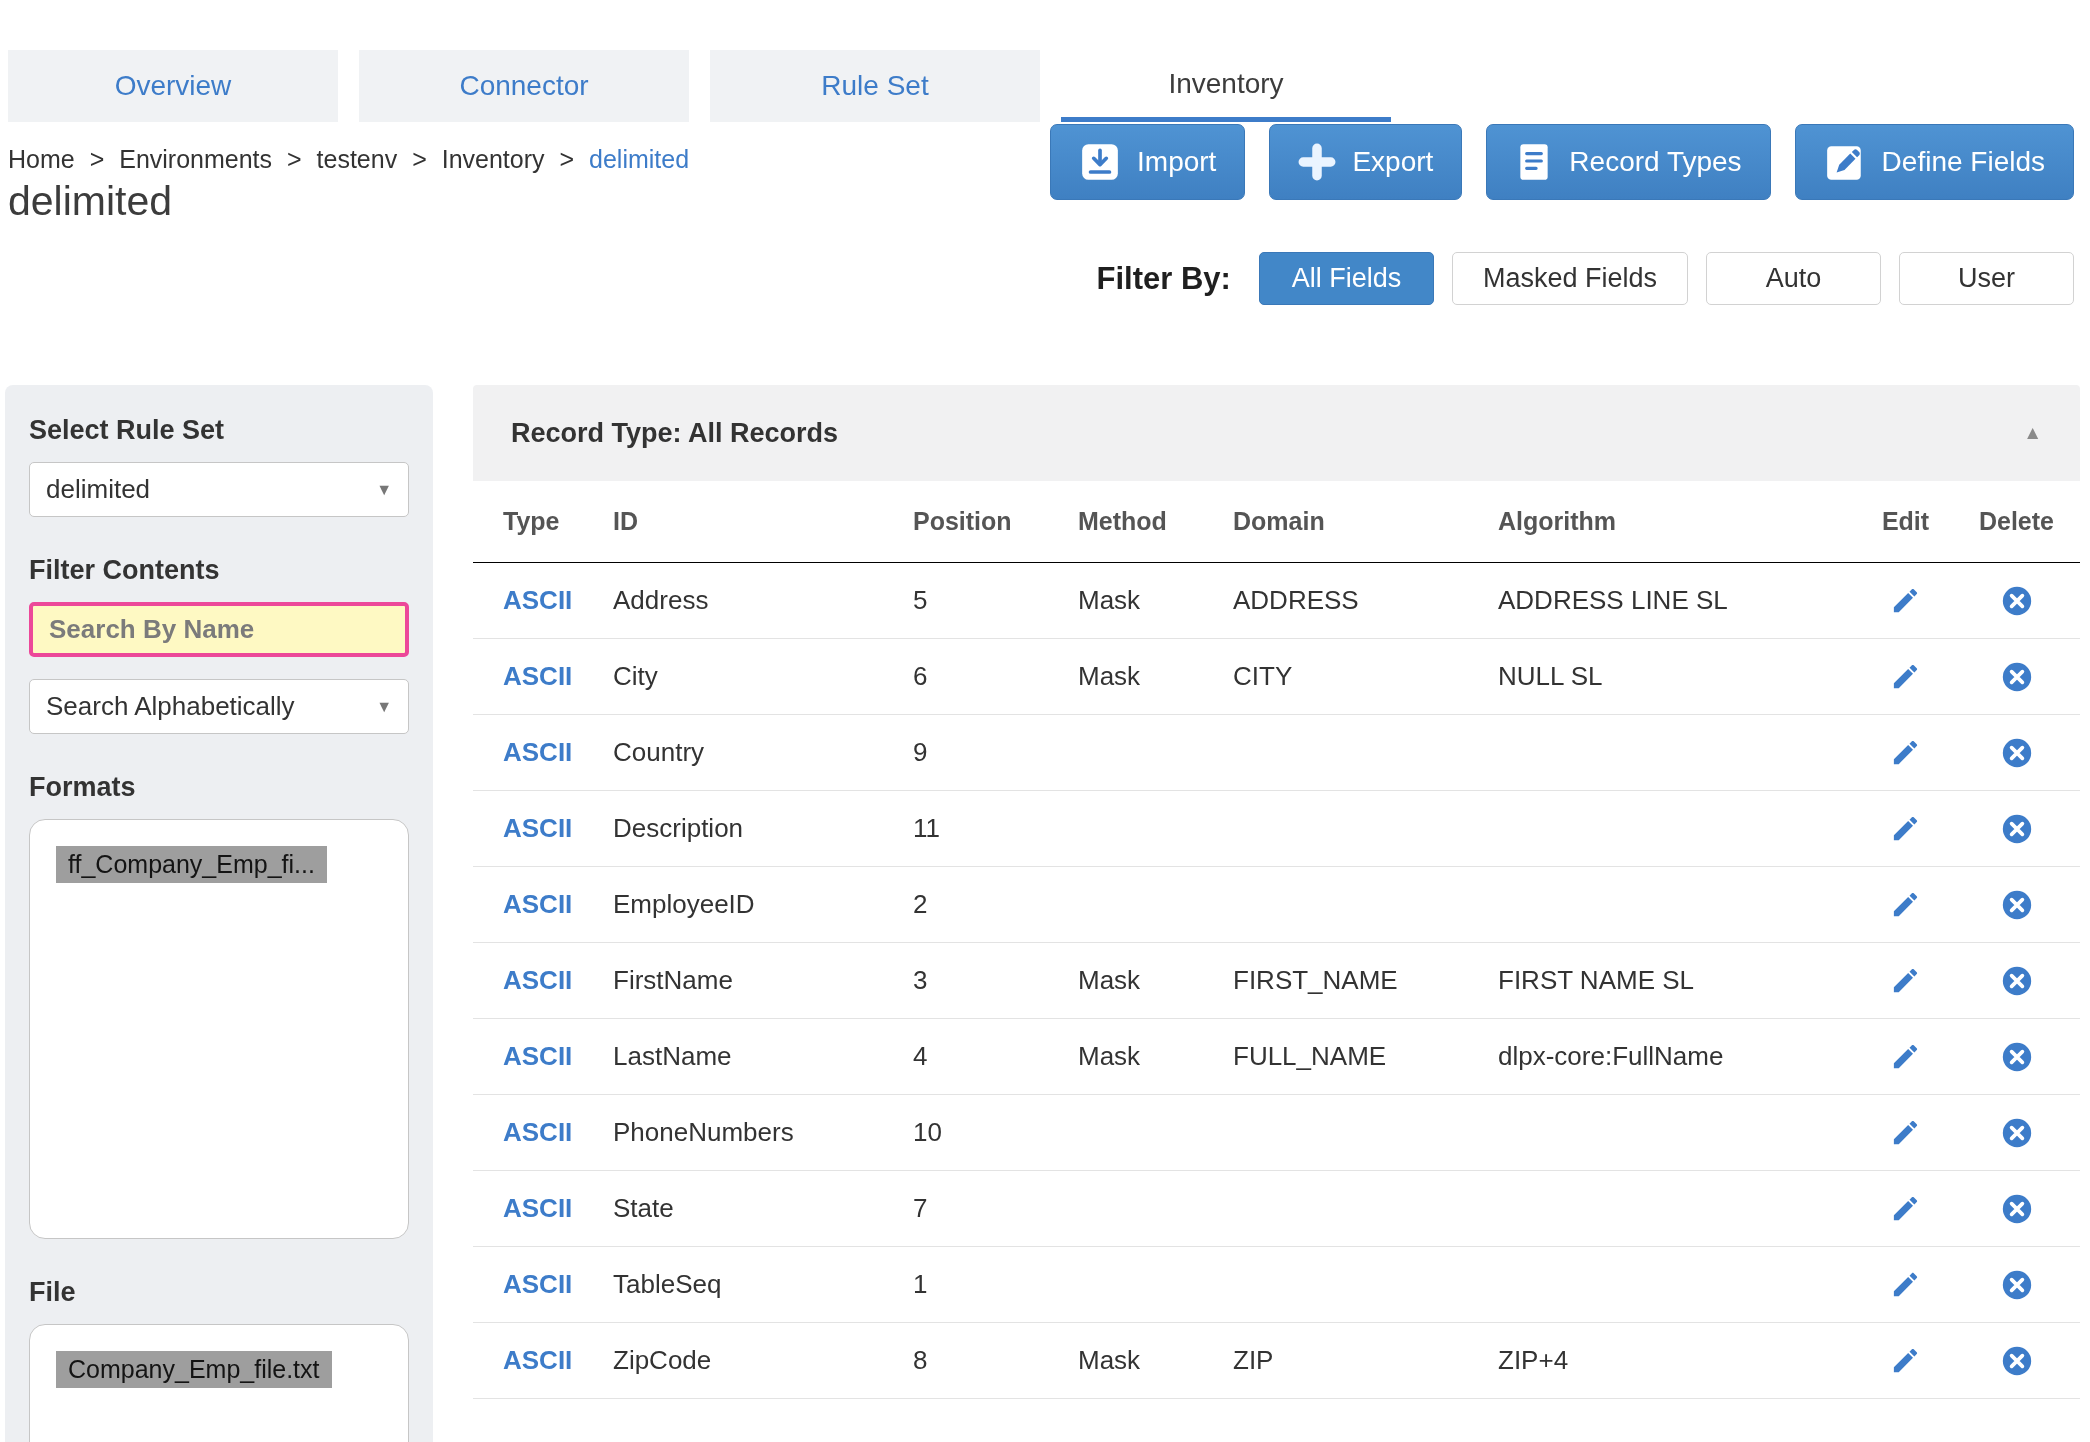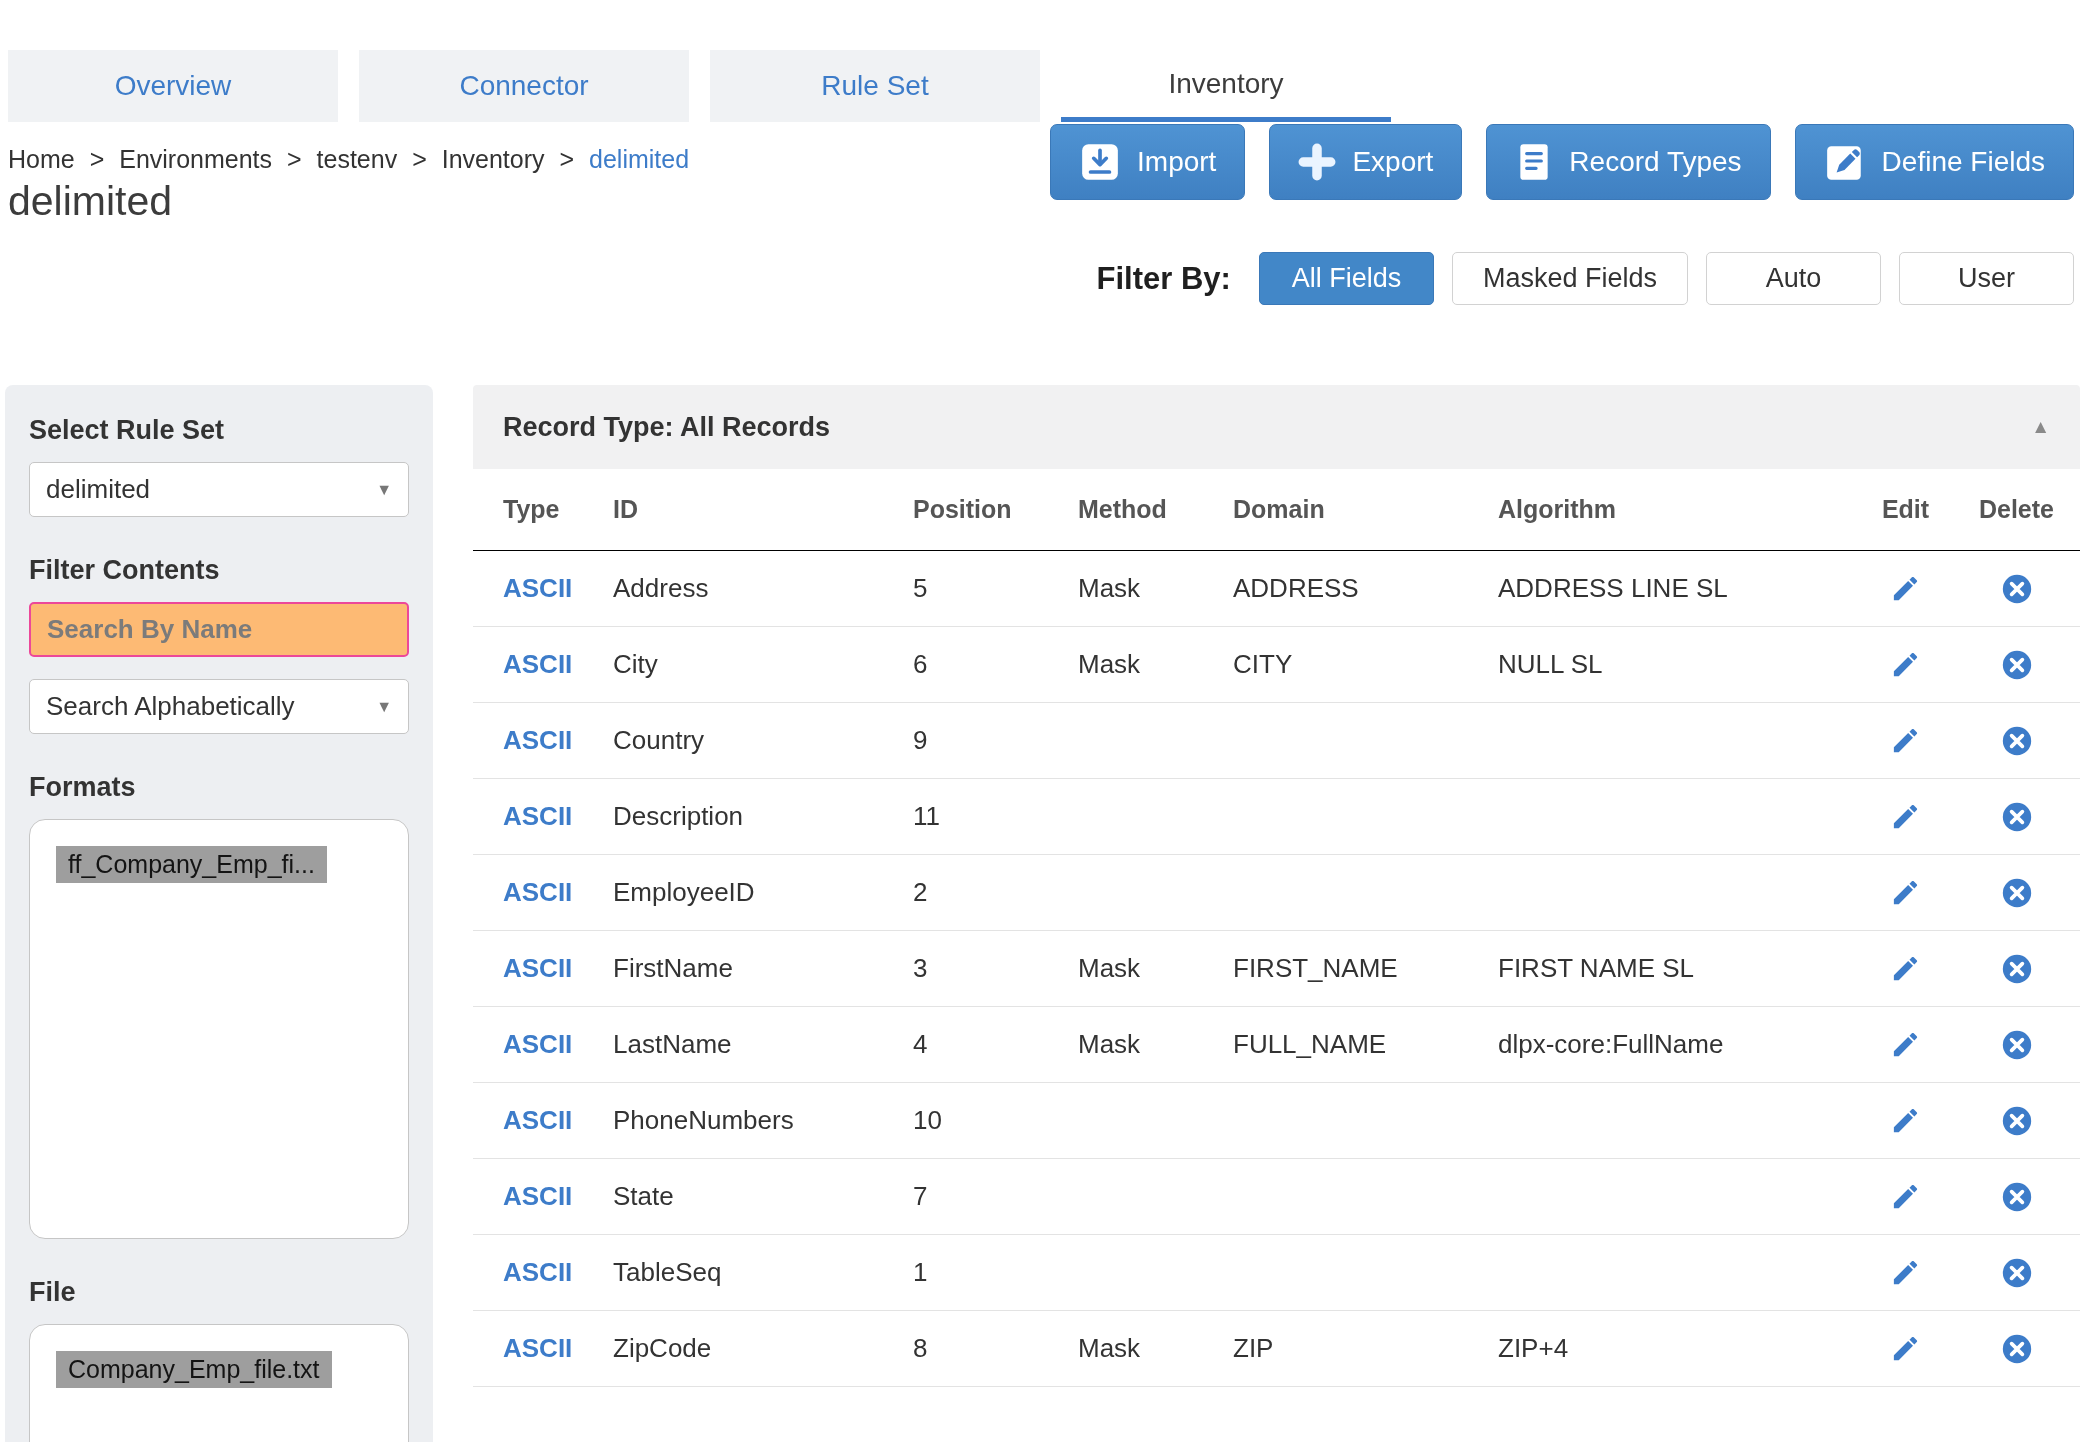--- a/index.html
+++ b/index.html
@@ -62,40 +62,40 @@
   }
   .side-heading{font-size:27px;font-weight:700;color:#333;margin:0 0 16px 0;}
   .side-gap{margin-top:38px;}
   .selectbox{
     height:55px;background:#fff;border:1px solid #c6c6c6;border-radius:5px;
     display:flex;align-items:center;justify-content:space-between;
     padding:0 16px;font-size:26px;color:#333;cursor:pointer;
   }
   .selectbox .chev{color:#777;font-size:16px;}
   .text-input{
-    width:100%;height:55px;background:#fdba74;border:2px solid #ec4899;border-radius:5px;
+    width:100%;height:55px;background:#fef9c3;border:4px solid #ec4899;border-radius:5px;
     padding:0 16px;font-size:26px;color:#333;
     font-family:"Liberation Sans","DejaVu Sans",sans-serif;
   }
   .text-input::placeholder{color:#7b7b7b;font-weight:700;opacity:1;}
   .listbox{
     background:#fff;border:1px solid #c6c6c6;border-radius:16px;padding:26px;
   }
   .listbox.formats{height:420px;}
   .listbox.file{height:140px;}
   .list-item{
     display:inline-block;background:#9e9e9e;color:#141414;
     padding:4px 12px;font-size:25px;cursor:pointer;
   }
 
   
   .main{width:1607px;flex:none;}
   .record-header{
-    height:84px;background:#f1f1f2;border-radius:4px 4px 0 0;
-    display:flex;align-items:center;padding:0 30px;
+    height:96px;background:#f1f1f2;border-radius:4px 4px 0 0;
+    display:flex;align-items:center;padding:0 38px;
     font-size:27px;font-weight:700;color:#333;justify-content:center;
   }
   .collapse{margin-left:auto;color:#8a8a8a;font-size:19px;cursor:pointer;}
   .thead,.trow{
     display:grid;
     grid-template-columns:140px 300px 165px 155px 265px 360px 95px 127px;
     align-items:center;
   }
   .thead{
     height:82px;font-size:25px;font-weight:700;color:#555;

